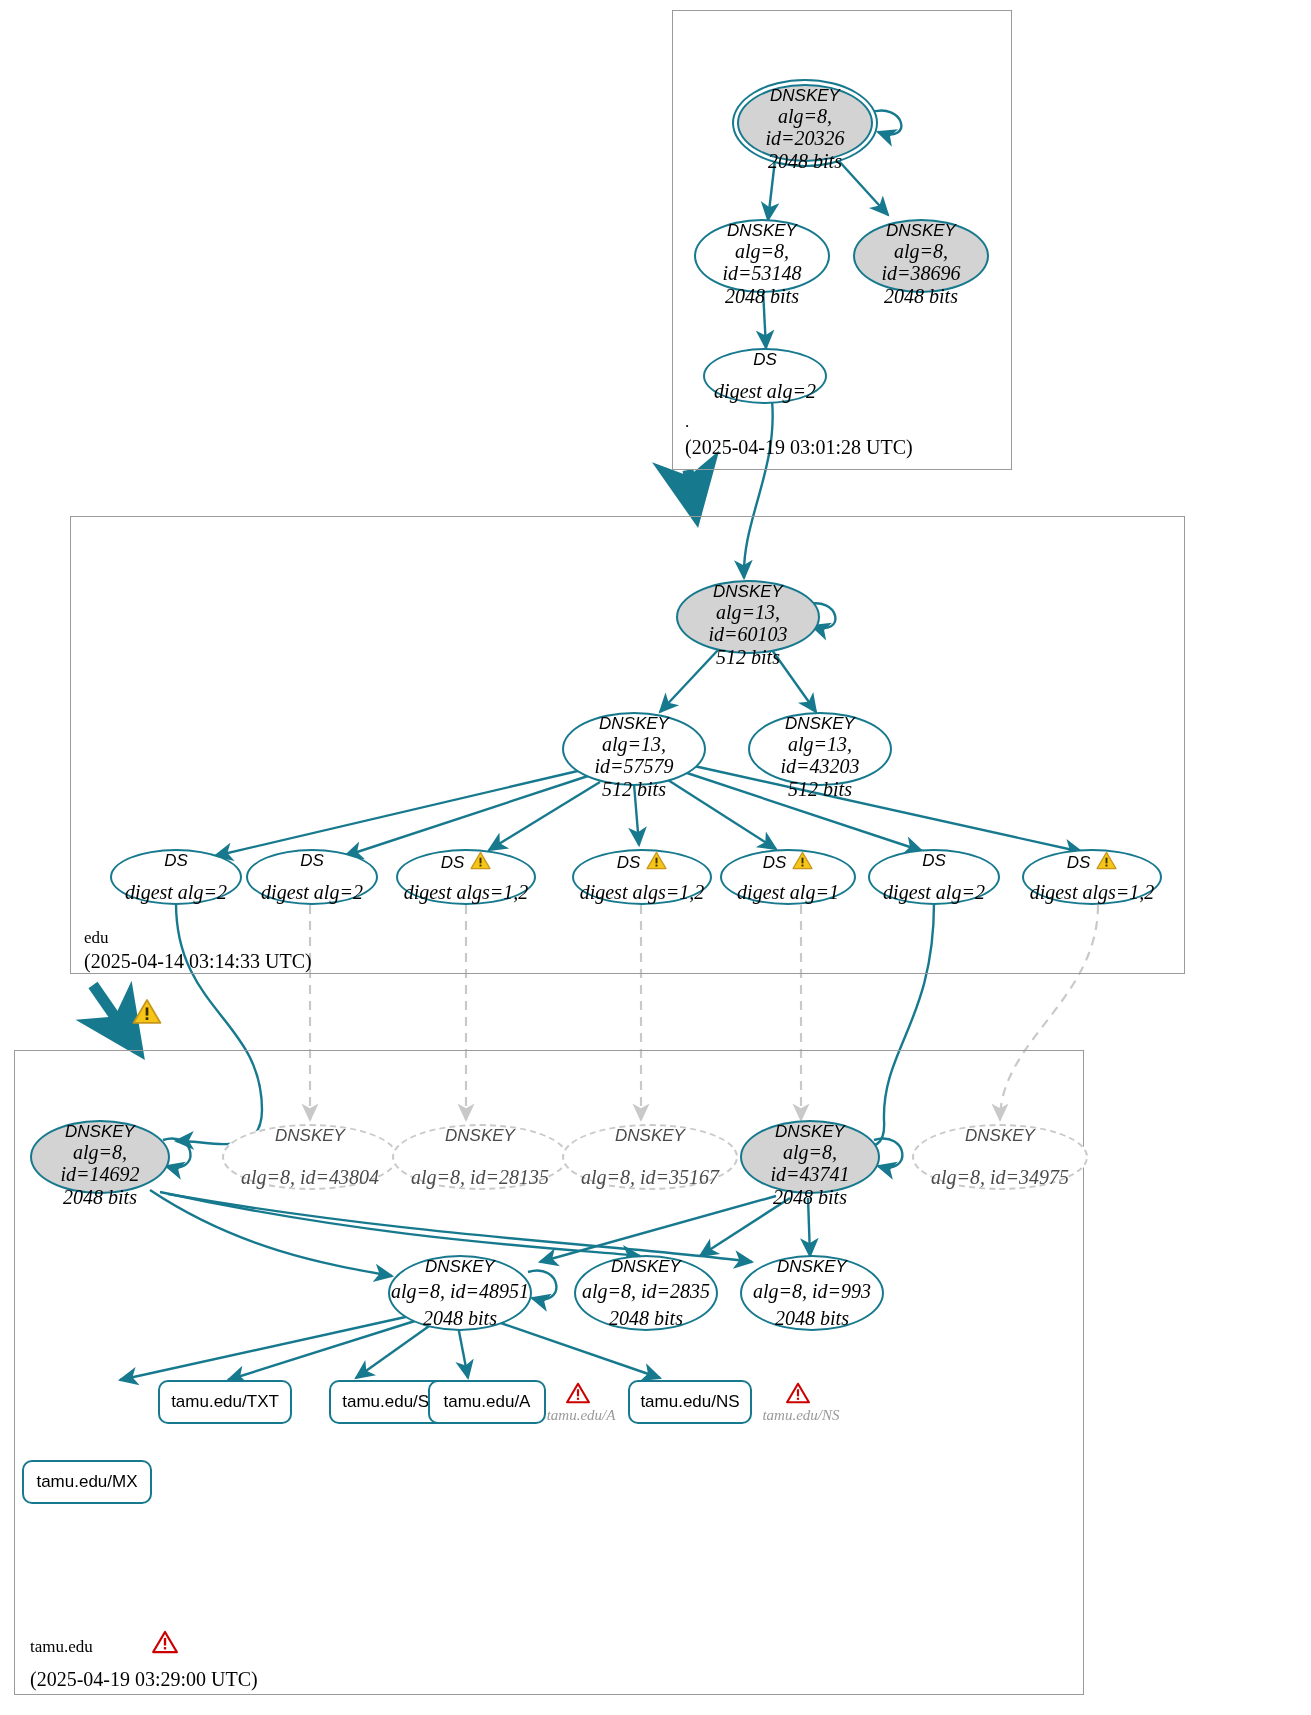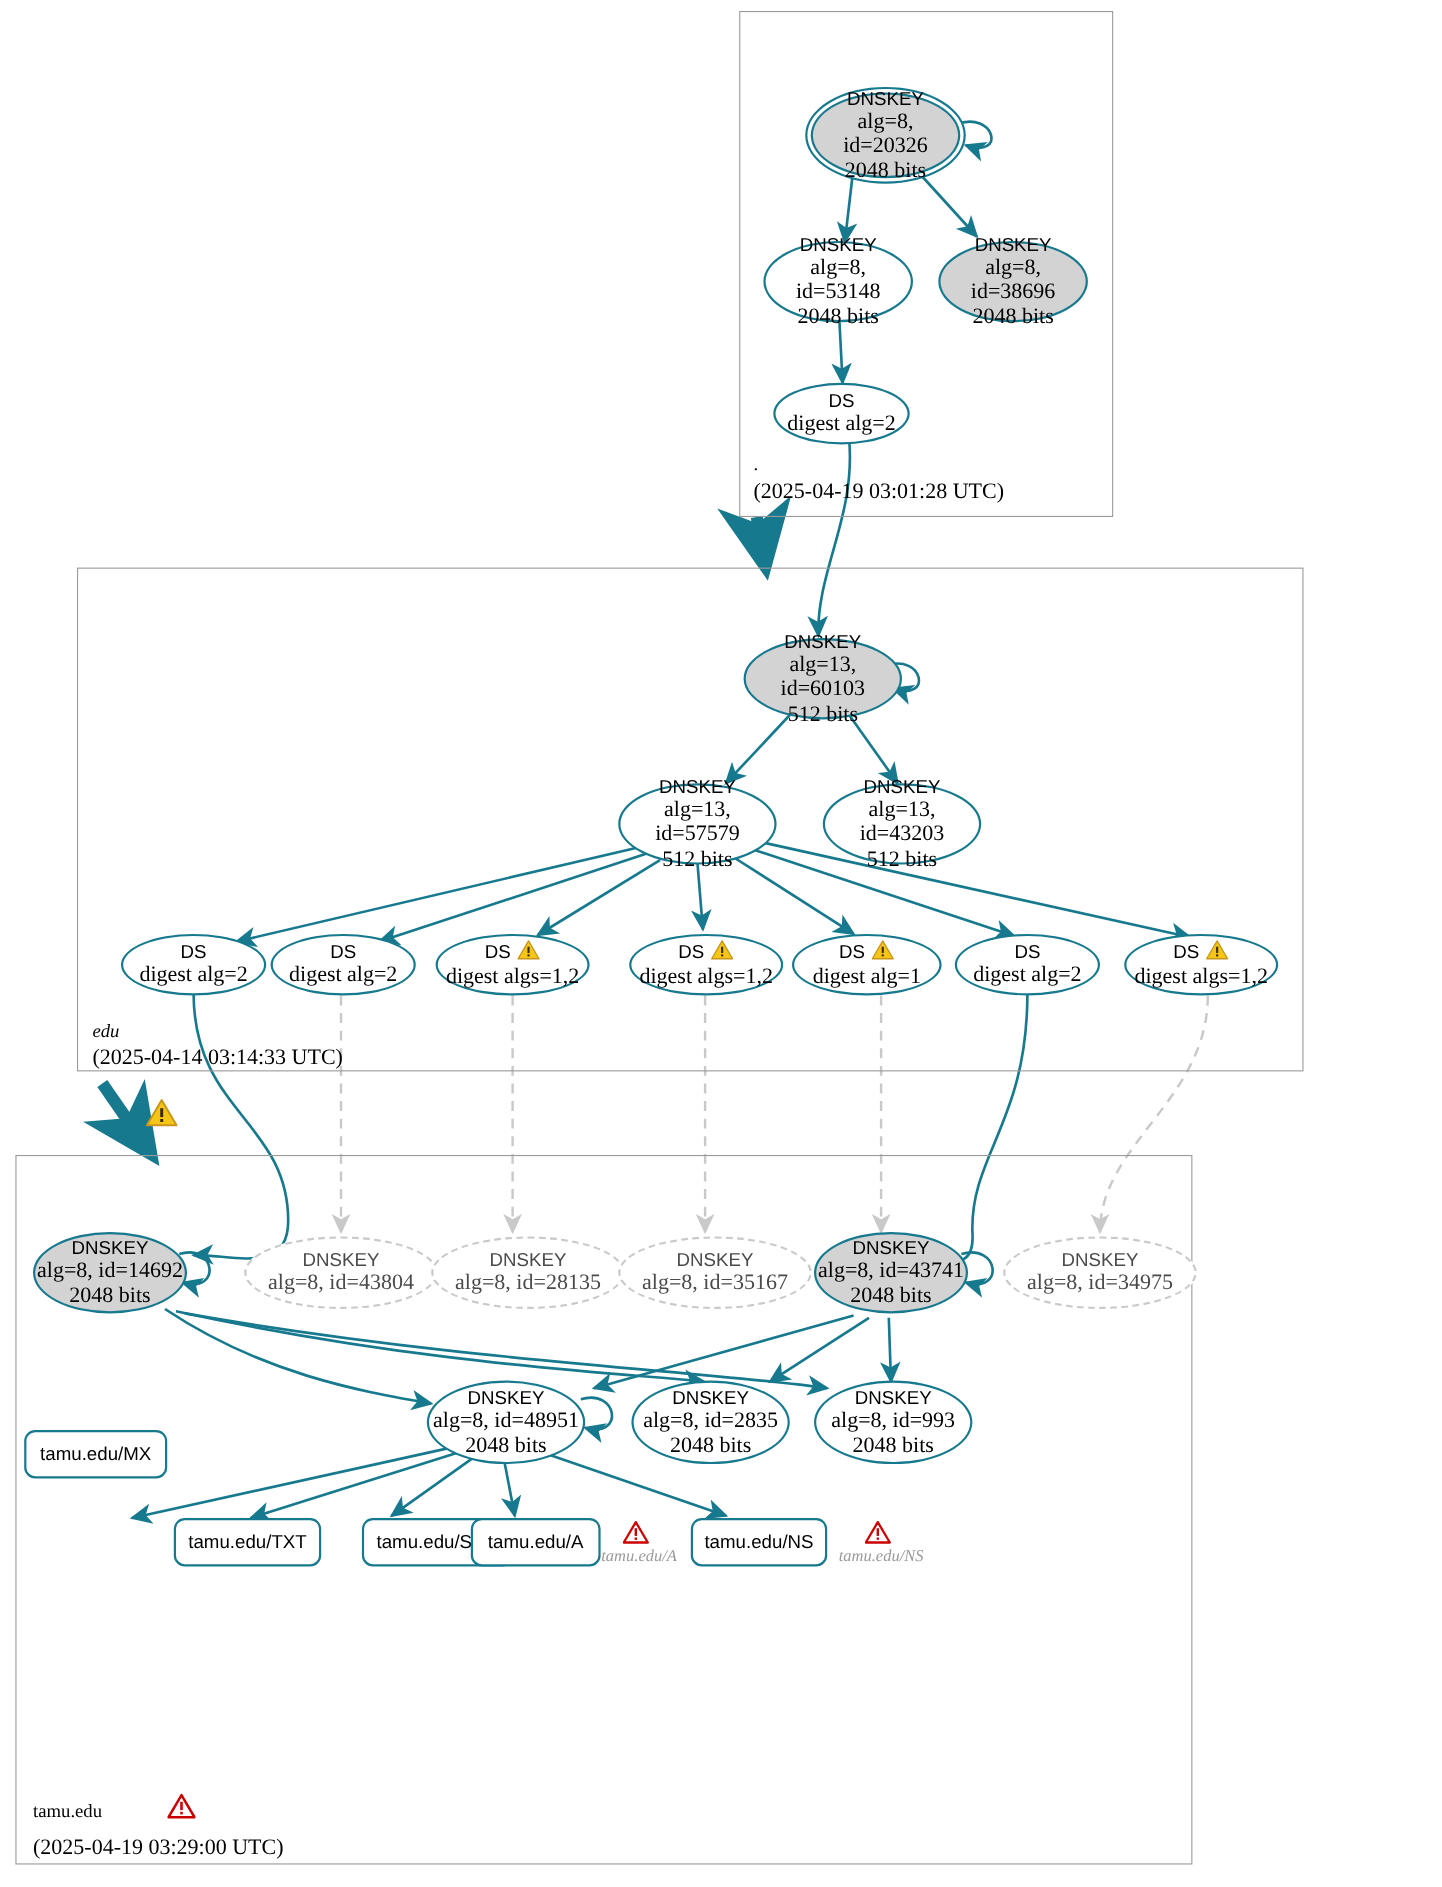--- a/index.html
+++ b/index.html
@@ -7,22 +7,22 @@
        font-family:"Liberation Sans",sans-serif;color:#000;}
   #canvas{position:absolute;left:0;top:0;width:1311px;height:1715px;}
   svg#wires{position:absolute;left:0;top:0;width:1311px;height:1715px;}
 
   
   .zone{position:absolute;border:1.5px solid #9a9a9a;background:transparent;box-sizing:border-box;}
   .zone-label{position:absolute;font-family:"Liberation Serif",serif;font-size:17px;color:#000;white-space:nowrap;}
   .zone-time{position:absolute;font-family:"Liberation Serif",serif;font-size:20px;color:#000;white-space:nowrap;}
 
   
-  .node{position:absolute;display:flex;flex-direction:column;align-items:center;justify-content:center;
-        box-sizing:border-box;text-align:center;line-height:1.12;}
+  .node{position:absolute;display:flex;flex-direction:column;align-items:center;justify-content:space-between;
+        box-sizing:border-box;text-align:center;line-height:1.12;font-style:italic;}
   .ell{border-radius:50%;border:2px solid #17798e;background:#ffffff;}
   .ell.filled{background:#d3d3d3;}
   .ell.dashed{border:2px dashed #c9c9c9;background:#ffffff;}
   .ell.dbl{box-shadow:0 0 0 3px #ffffff, 0 0 0 5px #17798e;}
   .n-title{font-family:"Liberation Sans",sans-serif;font-size:17px;}
   .n-sub{font-family:"Liberation Serif",serif;font-size:20px;}
   .dashed .n-title,.dashed .n-sub{color:#4a4a4a;}
 
   
   .rr{position:absolute;border:2px solid #17798e;border-radius:10px;background:#fff;
@@ -139,21 +139,21 @@
     <div class="n-sub">alg=8, id=38696</div>
     <div class="n-sub">2048 bits</div>
   </div>
 
   <div class="node ell" style="left:703px;top:348px;width:124px;height:56px;">
     <div class="n-title">DS</div>
     <div class="n-sub">digest alg=2</div>
   </div>
 
   <div class="zone" style="left:70px;top:516px;width:1115px;height:458px;"></div>
-  <div class="zone-label" style="left:84px;top:928px;font-style:italic;">edu</div>
+  <div class="zone-label" style="left:84px;top:928px;">edu</div>
   <div class="zone-time" style="left:84px;top:950px;">(2025-04-14 03:14:33 UTC)</div>
 
   <div class="node ell filled" style="left:676px;top:580px;width:144px;height:74px;">
     <div class="n-title">DNSKEY</div>
     <div class="n-sub">alg=13, id=60103</div>
     <div class="n-sub">512 bits</div>
   </div>
 
   <div class="node ell" style="left:562px;top:712px;width:144px;height:74px;">
     <div class="n-title">DNSKEY</div>
@@ -306,21 +306,21 @@
     <div class="n-sub">alg=8, id=2835</div>
     <div class="n-sub">2048 bits</div>
   </div>
 
   <div class="node ell" style="left:740px;top:1255px;width:144px;height:76px;">
     <div class="n-title">DNSKEY</div>
     <div class="n-sub">alg=8, id=993</div>
     <div class="n-sub">2048 bits</div>
   </div>
 
-  <div class="rr" style="left:22px;top:1300px;width:130px;height:44px;">tamu.edu/MX</div>
+  <div class="rr" style="left:22px;top:1460px;width:130px;height:44px;">tamu.edu/MX</div>
   <div class="rr" style="left:158px;top:1380px;width:134px;height:44px;">tamu.edu/TXT</div>
   <div class="rr" style="left:288px;top:1380px;width:138px;height:44px;margin-left:41px;">tamu.edu/SOA</div>
   <div class="rr" style="left:428px;top:1380px;width:118px;height:44px;">tamu.edu/A</div>
   <div class="rr" style="left:628px;top:1380px;width:124px;height:44px;">tamu.edu/NS</div>
 
   <div class="icon-abs" style="left:566px;top:1382px;">
     <svg width="24" height="22" viewBox="0 0 22 20">
         <path d="M11 1.5 L21 18.5 L1 18.5 Z" fill="#ffffff" stroke="#cc0000" stroke-width="1.9" stroke-linejoin="round"></path>
         <rect x="10" y="6.6" width="2" height="6.4" fill="#cc0000"></rect>
         <rect x="10" y="14.3" width="2" height="2" fill="#cc0000"></rect>

